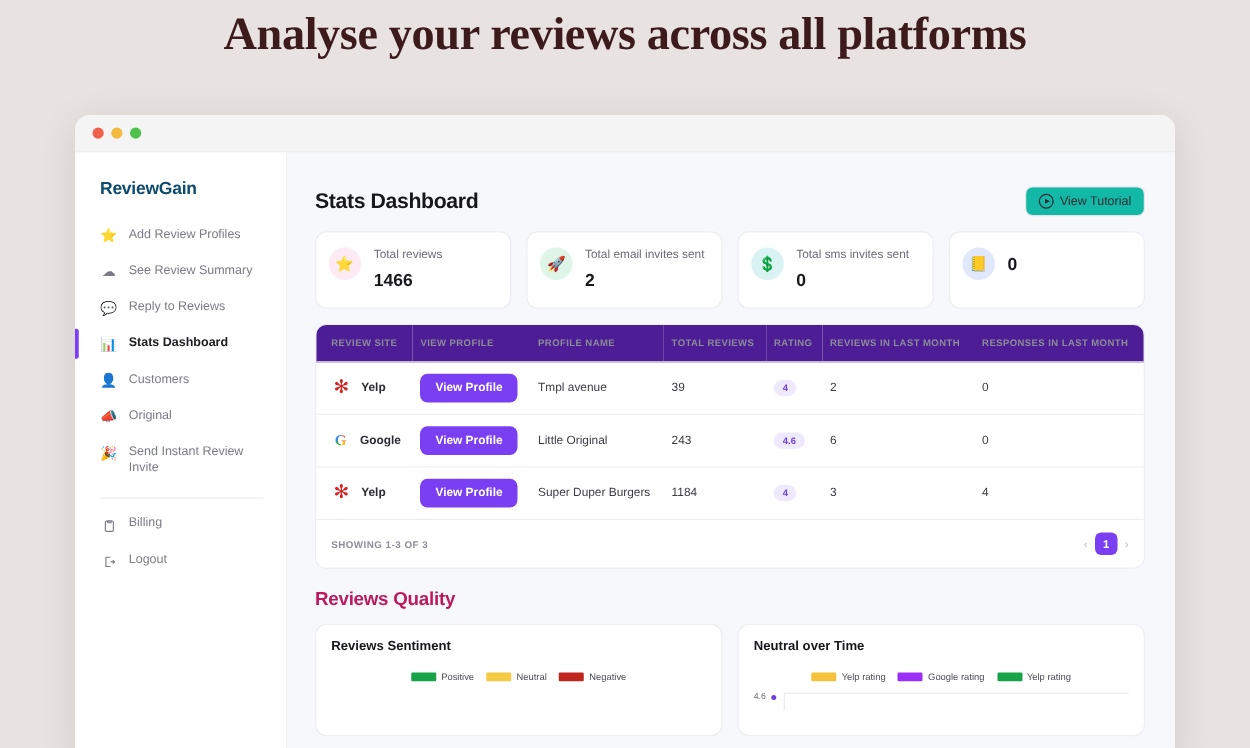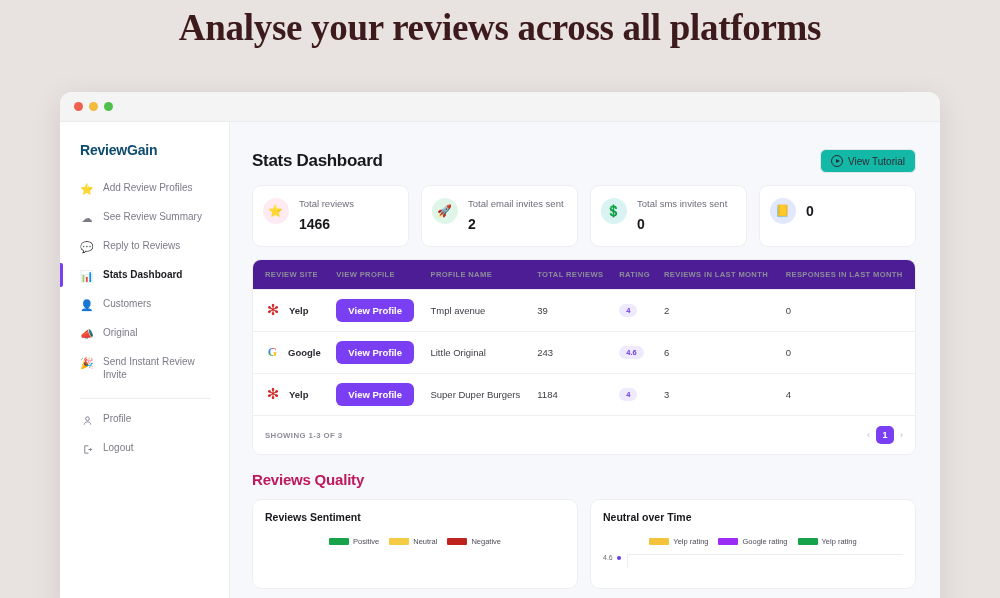--- a/index.html
+++ b/index.html
@@ -261,25 +261,25 @@
       <div class="nav-item">
         <span class="ico">🎉</span>
         <span>Send Instant Review Invite</span>
       </div>
 
       <div class="nav-divider"></div>
 
       <div class="nav-item">
         <span class="ico">
           <svg width="11" height="11" viewBox="0 0 24 24" fill="none" stroke="#7b7b87" stroke-width="2">
-            <circle cx="12" cy="8" r="4"></circle>
-              <path d="M5 21c0-4 3.5-6 7-6s7 2 7 6"></path>
+            <rect x="5" y="4" width="14" height="18" rx="2"></rect>
+              <path d="M9 4h6v3H9z"></path>
           </svg>
         </span>
-        <span>Profile</span>
+        <span>Billing</span>
       </div>
       <div class="nav-item">
         <span class="ico">
           <svg width="11" height="11" viewBox="0 0 24 24" fill="none" stroke="#7b7b87" stroke-width="2">
             <path d="M14 4H6v16h8"></path>
               <path d="M14 12h7M18 9l3 3-3 3"></path>
           </svg>
         </span>
         <span>Logout</span>
       </div>

